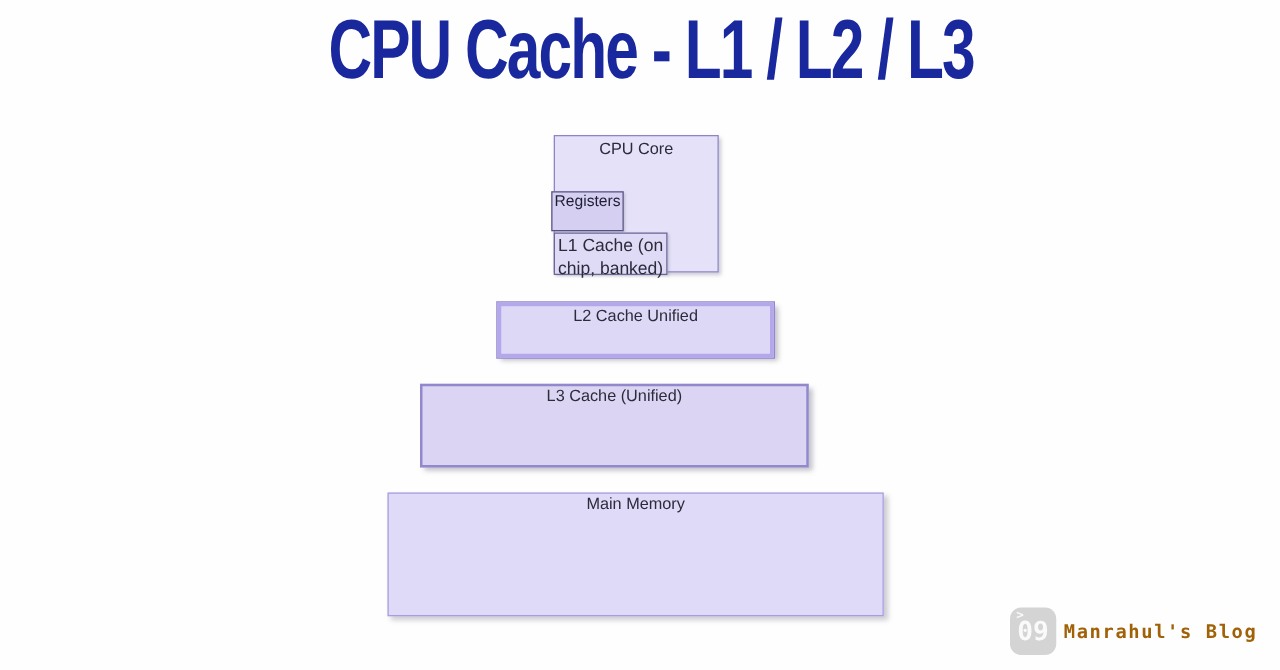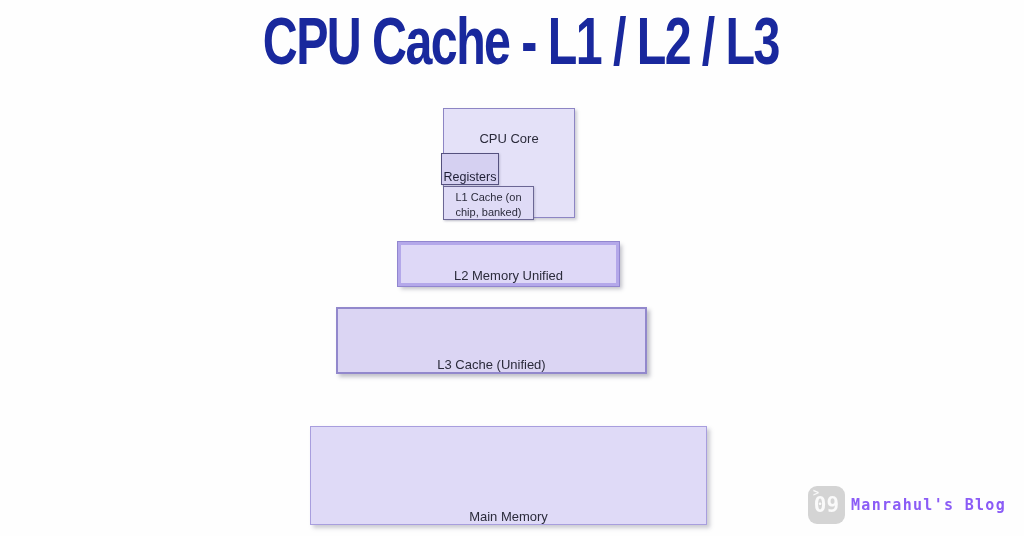--- a/index.html
+++ b/index.html
@@ -30,48 +30,48 @@
     transform-origin: center top;
     white-space: nowrap;
   }
 
   
   .dbox {
     position: absolute;
     color: #2b2b3b;
     font-size: 13px;
     display: flex;
-    align-items: flex-end;
+    align-items: flex-start;
     justify-content: center;
     text-align: center;
   }
 
   .cpu-core {
     left: 443px; top: 108px; width: 132px; height: 110px;
     background: #e4e1f8;
     border: 1px solid #8d85c4;
     box-shadow: 2px 2px 3px rgba(110,110,135,0.35);
     align-items: flex-start;
-    padding-top: 22px;
+    padding-top: 2px;
   }
 
   .registers {
     left: 441px; top: 153px; width: 58px; height: 32px;
     background: #d5d0f1;
     border: 1px solid #55517e;
     font-size: 12.5px;
     color: #1e1e35;
     box-shadow: 1px 1px 2px rgba(110,110,135,0.3);
   }
 
   .l1-cache {
     left: 443px; top: 186px; width: 91px; height: 34px;
     background: #dfdbf6;
     border: 1px solid #6b6694;
-    font-size: 11px;
+    font-size: 14px;
     line-height: 1.3;
     padding: 0 2px;
     box-shadow: 1px 1px 2px rgba(110,110,135,0.3);
   }
 
   .l2-cache {
     left: 398px; top: 242px; width: 221px; height: 44px;
     background: #ded8f7;
     border: 3px solid #b4a8ea;
     box-shadow: 0 0 0 1px #9186cf, 3px 3px 4px rgba(100,100,120,0.4);
@@ -82,21 +82,20 @@
     background: #dbd5f3;
     border: 2px solid #9288cc;
     box-shadow: 3px 3px 4px rgba(100,100,120,0.4);
   }
 
   .main-memory {
     left: 310px; top: 394px; width: 397px; height: 99px;
     background: #dfdaf7;
     border: 1px solid #a89ede;
     box-shadow: 3px 3px 4px rgba(110,110,130,0.35);
-    margin-top: 32px;
   }
 
   
   .watermark {
     position: absolute;
     left: 808px; top: 486px;
     display: flex;
     align-items: center;
   }
   .wm-badge {
@@ -119,21 +118,21 @@
     font-weight: bold;
     color: #fafafa;
     font-family: "DejaVu Sans Mono", monospace;
   }
   .wm-text {
     margin-left: 6px;
     font-family: "DejaVu Sans Mono", monospace;
     font-size: 15px;
     font-weight: bold;
     letter-spacing: 1.3px;
-    color: #8b5cf6;
+    color: #a16207;
     white-space: nowrap;
   }
 </style>
 </head>
 <body>
 
 <div class="canvas">
 
   <div class="title-wrap">
     <span class="title-text">CPU Cache - L1 / L2 / L3</span>
@@ -145,21 +144,21 @@
 
   <div class="dbox registers">
     <span>Registers</span>
   </div>
 
   <div class="dbox l1-cache">
     <span>L1 Cache (on chip, banked)</span>
   </div>
 
   <div class="dbox l2-cache">
-    <span>L2 Memory Unified</span>
+    <span>L2 Cache Unified</span>
   </div>
 
   <div class="dbox l3-cache">
     <span>L3 Cache (Unified)</span>
   </div>
 
   <div class="dbox main-memory">
     <span>Main Memory</span>
   </div>
 

